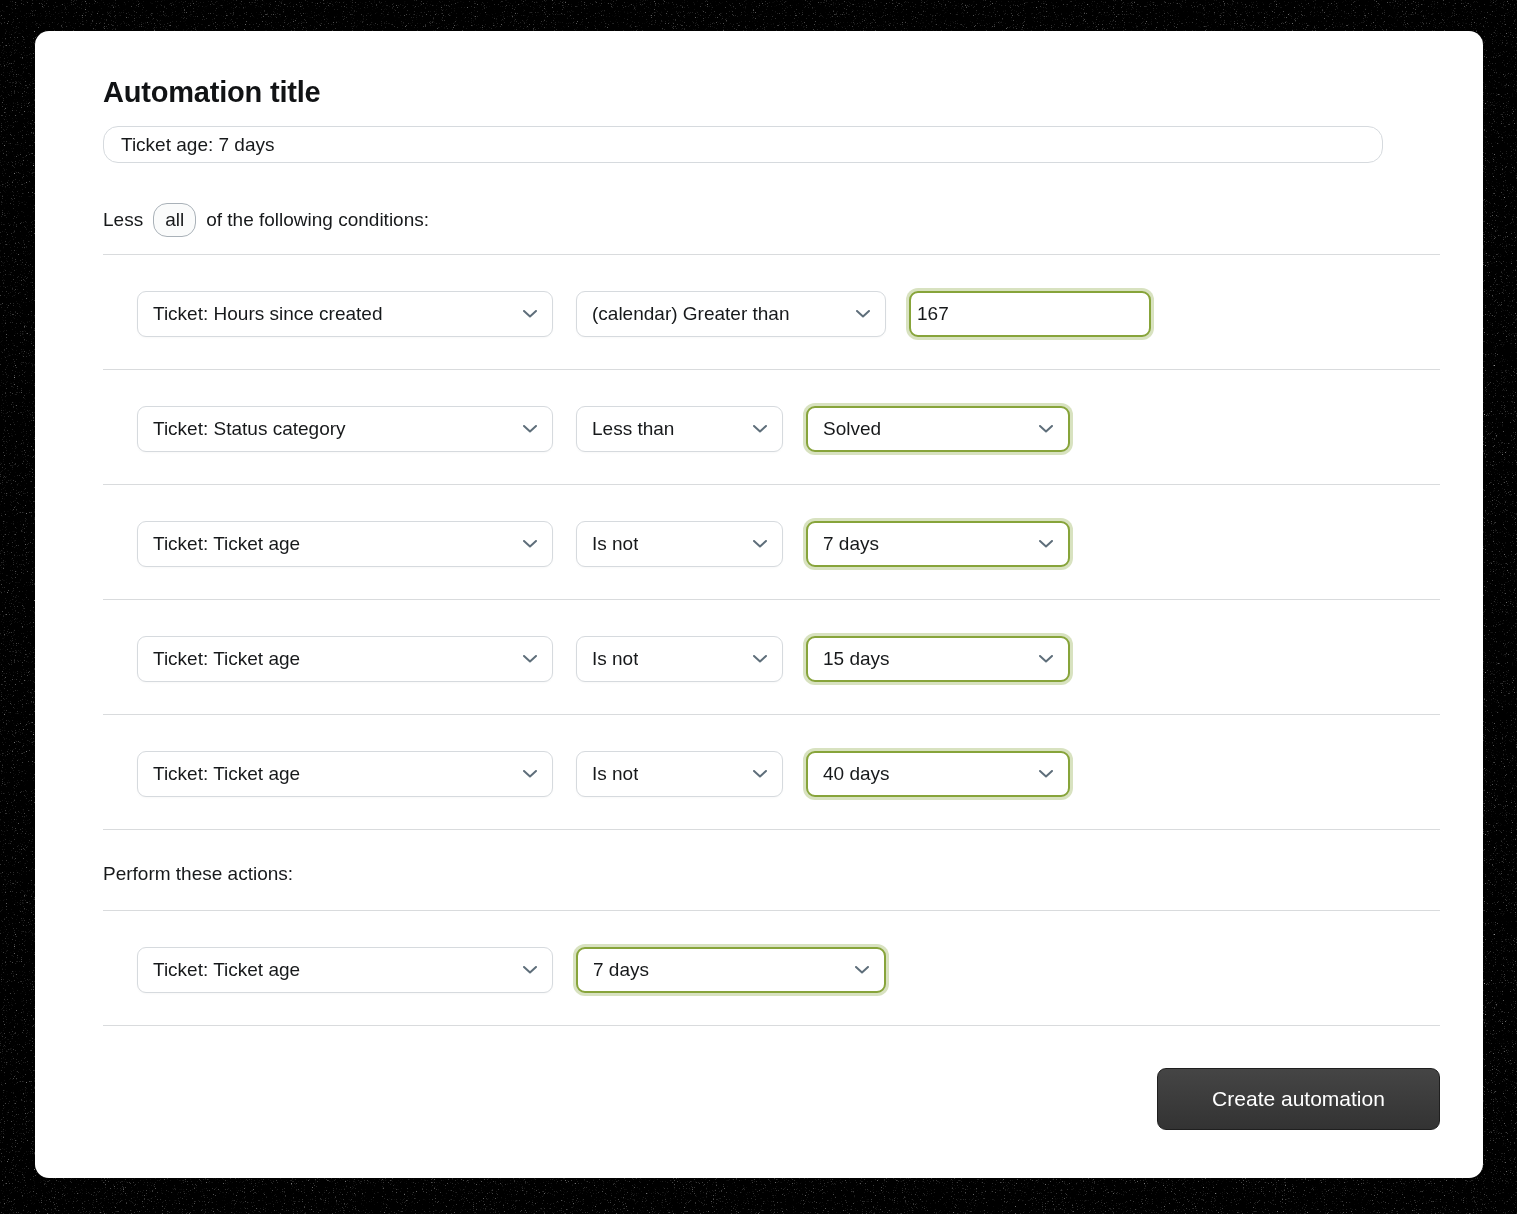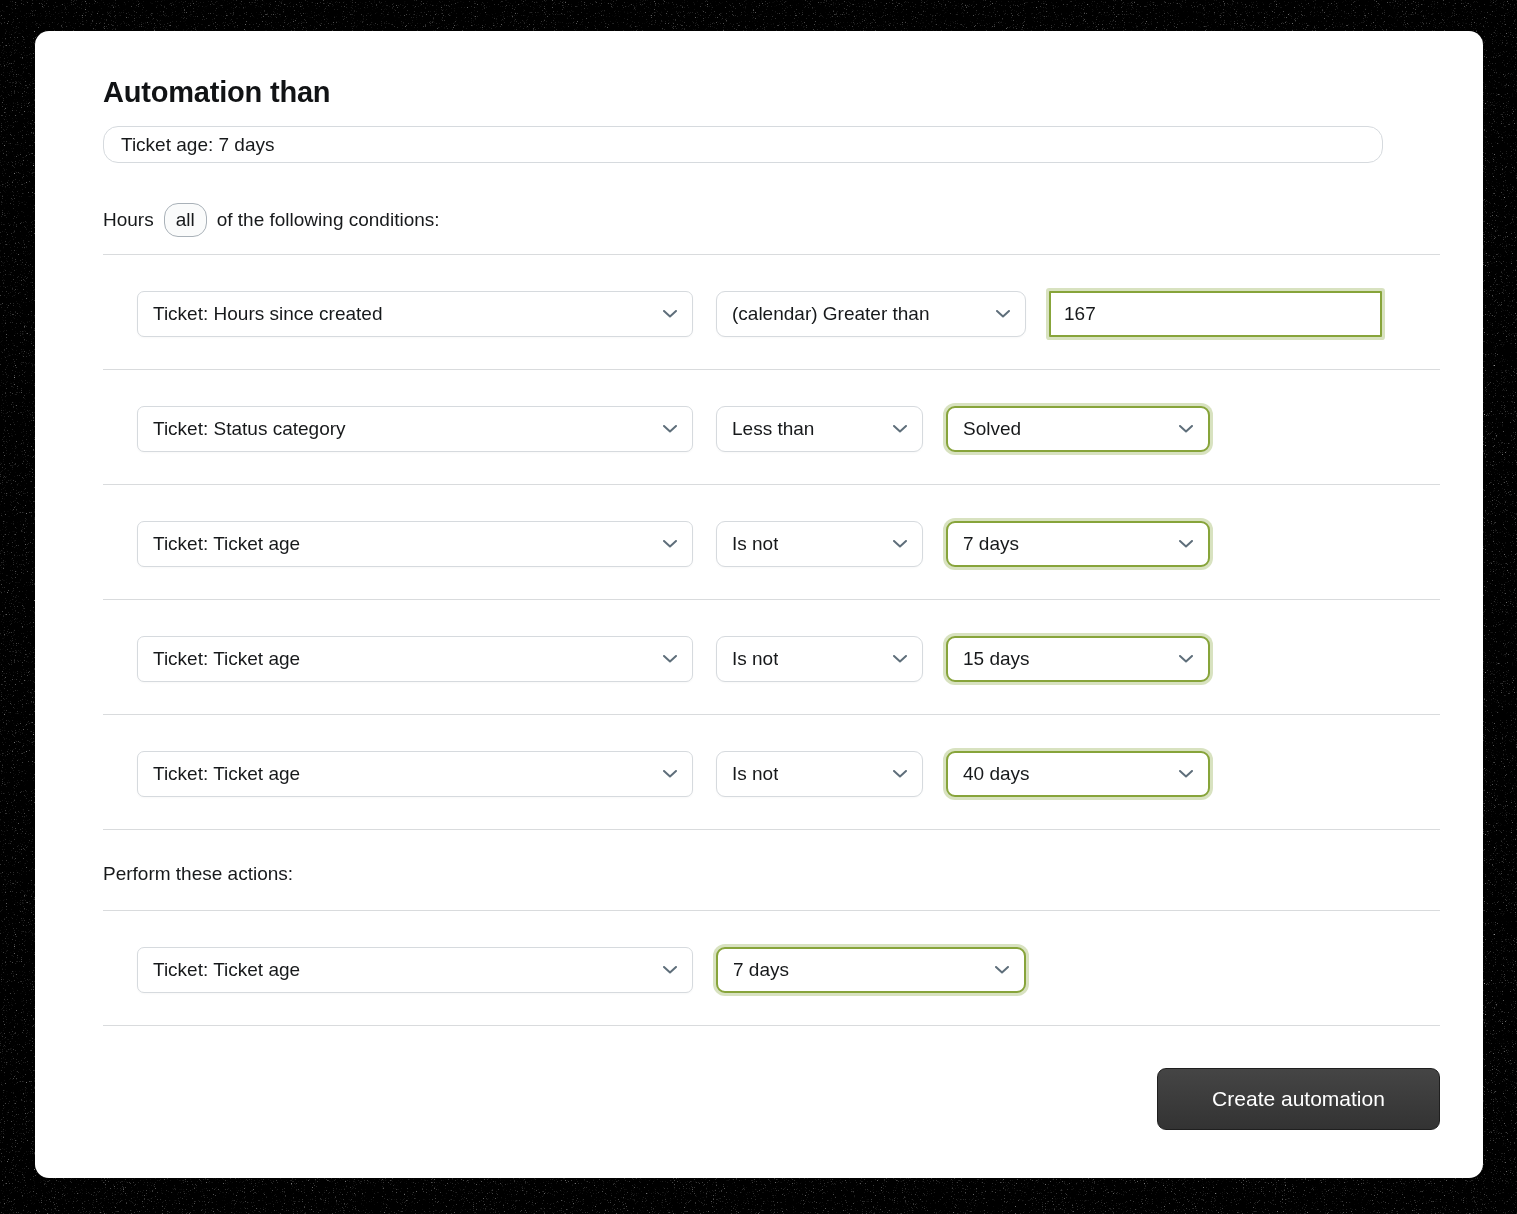--- a/index.html
+++ b/index.html
@@ -68,27 +68,27 @@
     box-shadow:0 1px 2px rgba(0,0,0,0.03);
   }
   .sel .chev{
     position:absolute;right:15px;top:50%;transform:translateY(-50%);
     color:var(--chevron);display:flex;
   }
   .sel.green,.num-input{
     border:2px solid var(--accent-green);
     box-shadow:0 0 0 3px var(--accent-green-glow);
   }
-  .w-field{width:556px;border-radius:7px;}
+  .w-field{width:416px;}
   .w-op-lg{width:310px;}
   .w-op-sm{width:207px;}
   .w-val{width:264px;}
   .num-input{
-    width:333px;height:46px;border-radius:1px;
-    padding:0 13px;font-size:19px;color:var(--text);
+    width:242px;height:46px;border-radius:9px;
+    padding:0 6px;font-size:19px;color:var(--text);
     font-family:inherit;outline:none;background:#fff;
   }
   .sel span{white-space:nowrap;overflow:hidden;text-overflow:ellipsis;}
   .actions-heading{
     margin:31px 0 23px 0;
     font-size:19px;line-height:26px;font-weight:400;color:var(--text);
   }
   .footer{margin-top:42px;display:flex;justify-content:flex-end;}
   .create-btn{
     min-width:283px;height:62px;padding:0 34px;
@@ -105,26 +105,26 @@
   <filter id="speckle">
     <feTurbulence type="fractalNoise" baseFrequency="0.9" numOctaves="2" stitchTiles="stitch"></feTurbulence>
     <feColorMatrix type="matrix" values="0 0 0 0 1  0 0 0 0 1  0 0 0 0 1  0.9 0.9 0.9 0 -1.55"></feColorMatrix>
   </filter>
   <rect width="1517" height="1214" fill="#000000"></rect>
   <rect width="1517" height="1214" filter="url(#speckle)"></rect>
 </svg>
 
 <div class="card">
 
-  <h1 class="page-title">Automation than</h1>
+  <h1 class="page-title">Automation title</h1>
 
   <input class="title-input" type="text" value="Ticket age: 7 days" style="">
 
   <div class="meet-row">
-    <span>Hours</span>
+    <span>Less</span>
     <span class="all-box">all</span>
     <span>of the following conditions:</span>
   </div>
 
   <div class="rows">
 
     <div class="row">
       <div class="sel w-field">
         <span>Ticket: Hours since created</span>
         <span class="chev">

